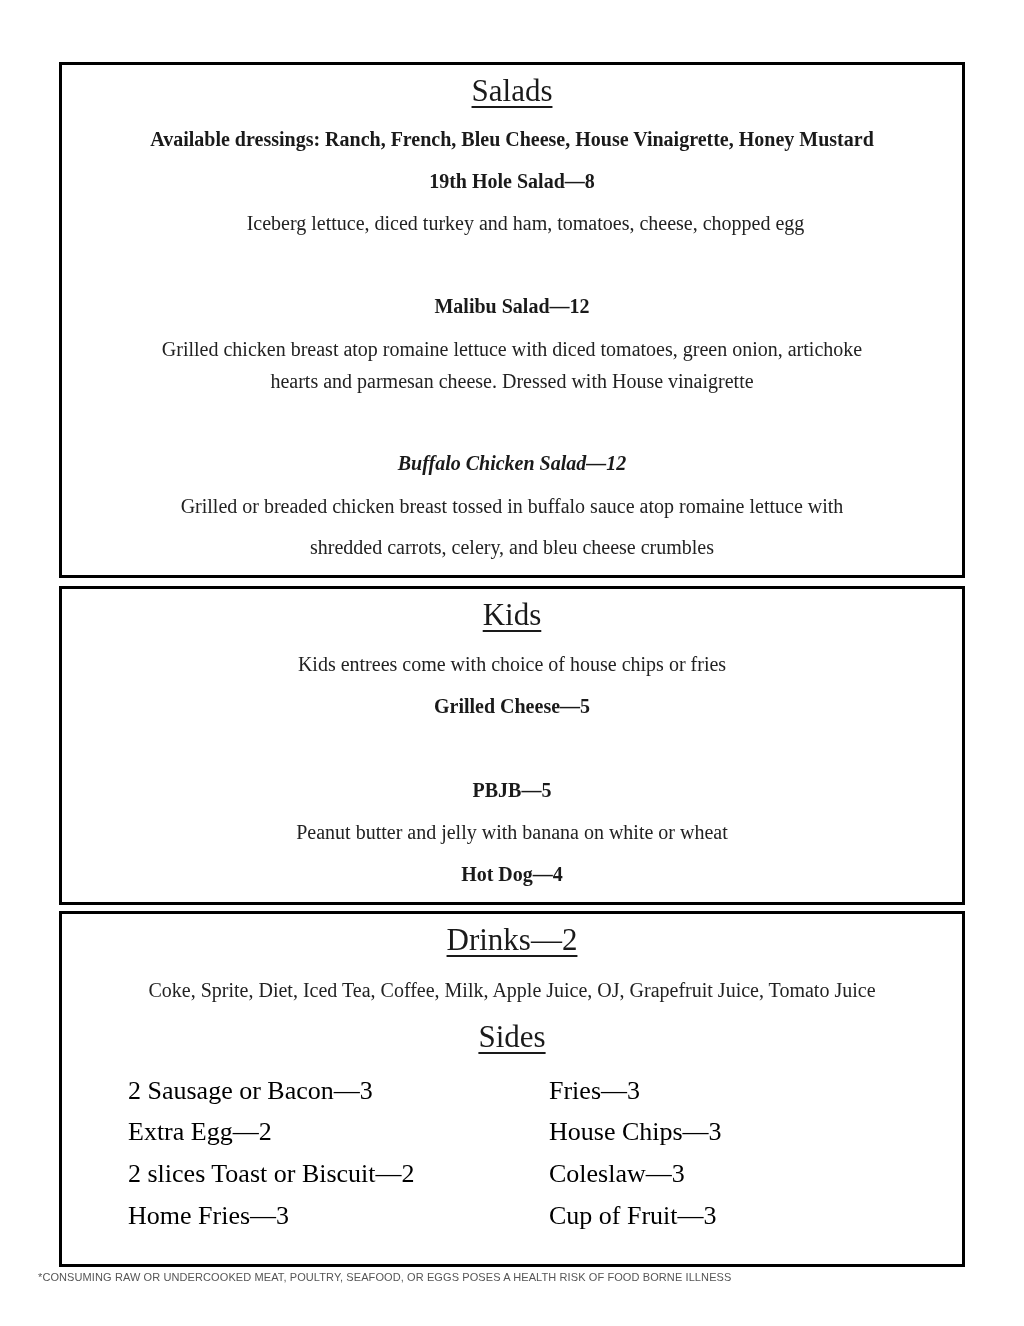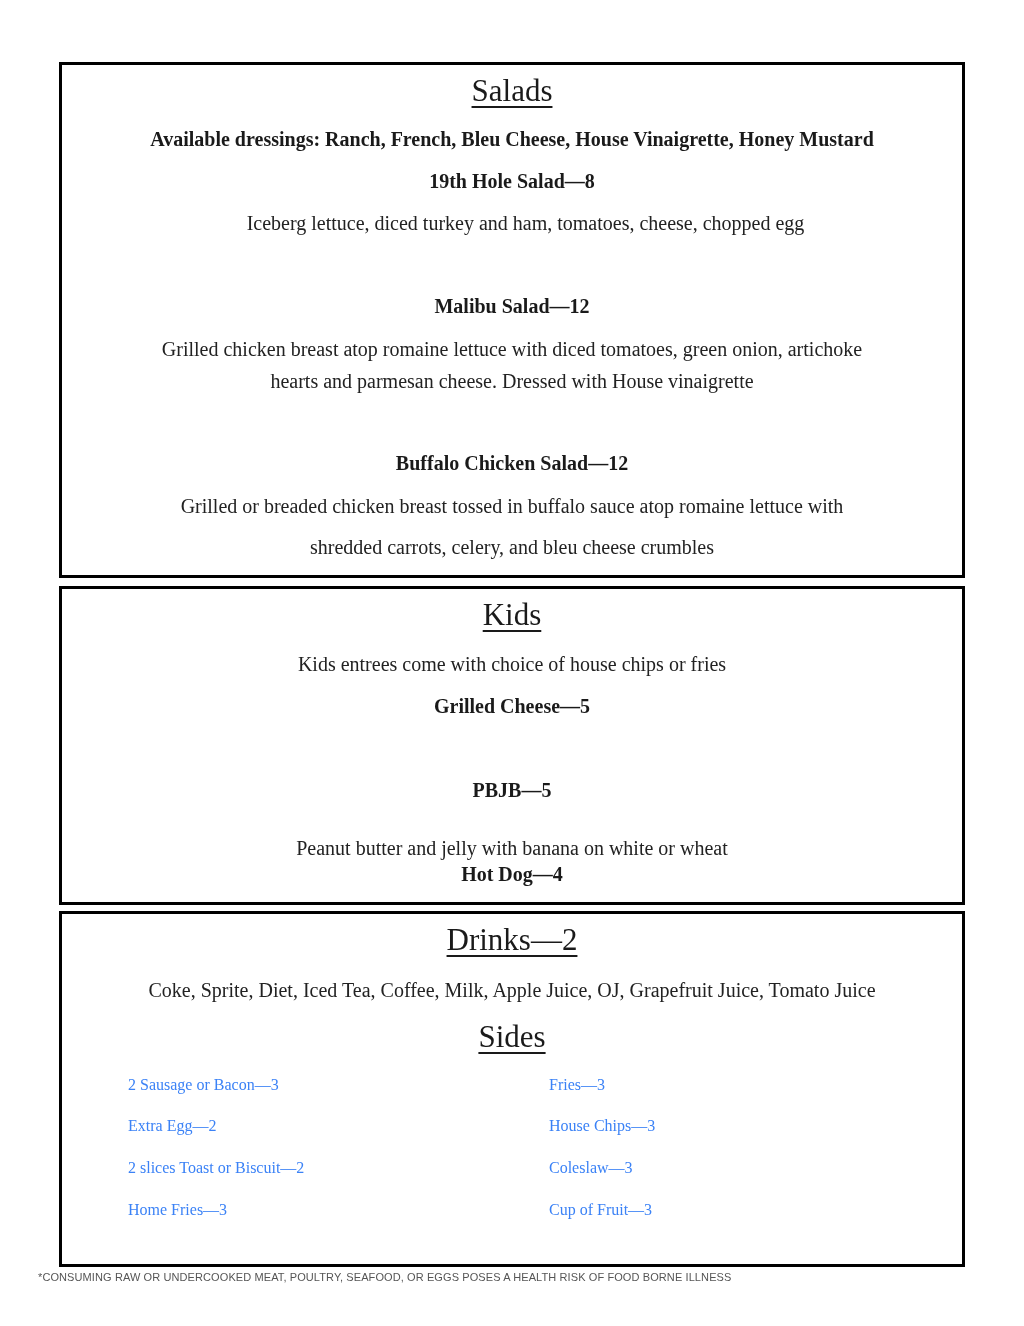--- a/index.html
+++ b/index.html
@@ -12,49 +12,49 @@
       border: 3px solid #000; background: #fff; box-sizing: content-box;
     }
     #salads { top: 62px; height: 510px; }
     #kids { top: 586px; height: 313px; }
     #drinks { top: 911px; height: 350px; }
     .abs { position: absolute; left: 0; right: 0; text-align: center; white-space: nowrap; }
     .heading { font-size: 31px; text-decoration: underline; text-underline-offset: 5px; text-decoration-thickness: 2px; }
     .bold { font-weight: bold; font-size: 20px; }
     .desc { font-size: 20px; color: #222; }
     .side {
-      position: absolute; font-size: 16px; white-space: nowrap; color: #3b82f6;
+      position: absolute; font-size: 26px; white-space: nowrap; color: #000000;
     }
     .disclaimer {
       position: absolute; left: 38px; top: 1271px; font-family: "Liberation Sans", "DejaVu Sans", sans-serif;
       font-size: 11px; color: #555; letter-spacing: 0.1px; white-space: nowrap;
     }
   </style>
 </head>
 <body>
 
 <section class="box" id="salads">
   <div class="abs bold" style="top:63px;">Available dressings: Ranch, French, Bleu Cheese, House Vinaigrette, Honey Mustard</div>
   <div class="abs heading" style="top:8px;">Salads</div>
   <div class="abs bold" style="top:105px;">19th Hole Salad—8</div>
   <div class="abs desc" style="top:147px;padding-left:27px;">Iceberg lettuce, diced turkey and ham, tomatoes, cheese, chopped egg</div>
   <div class="abs bold" style="top:230px;">Malibu Salad—12</div>
   <div class="abs desc" style="top:273px;">Grilled chicken breast atop romaine lettuce with diced tomatoes, green onion, artichoke</div>
   <div class="abs desc" style="top:305px;">hearts and parmesan cheese. Dressed with House vinaigrette</div>
-  <div class="abs bold" style="top:387px;">Buffalo Chicken Salad—12</div>
+  <div class="abs bold" style="top:387px;font-style:italic;">Buffalo Chicken Salad—12</div>
   <div class="abs desc" style="top:430px;">Grilled or breaded chicken breast tossed in buffalo sauce atop romaine lettuce with</div>
   <div class="abs desc" style="top:471px;">shredded  carrots, celery,  and bleu cheese crumbles</div>
 </section>
 
 <section class="box" id="kids">
   <div class="abs heading" style="top:8px;">Kids</div>
   <div class="abs desc" style="top:64px;">Kids entrees come with choice of house chips or fries</div>
   <div class="abs bold" style="top:106px;">Grilled Cheese—5</div>
   <div class="abs bold" style="top:190px;">PBJB—5</div>
-  <div class="abs desc" style="top:248px;">Peanut butter and jelly with banana on white or wheat</div>
+  <div class="abs desc" style="top:232px;">Peanut butter and jelly with banana on white or wheat</div>
   <div class="abs bold" style="top:274px;">Hot Dog—4</div>
 </section>
 
 <section class="box" id="drinks">
   <div class="abs heading" style="top:8px;">Drinks—2</div>
   <div class="abs desc" style="top:65px;">Coke, Sprite, Diet, Iced Tea, Coffee, Milk, Apple Juice, OJ, Grapefruit Juice, Tomato Juice</div>
   <div class="abs heading" style="top:105px;">Sides</div>
 
   <div class="side" style="left:66px; top:162px;">2 Sausage or Bacon—3</div>
   <div class="side" style="left:66px; top:203px;">Extra Egg—2</div>

